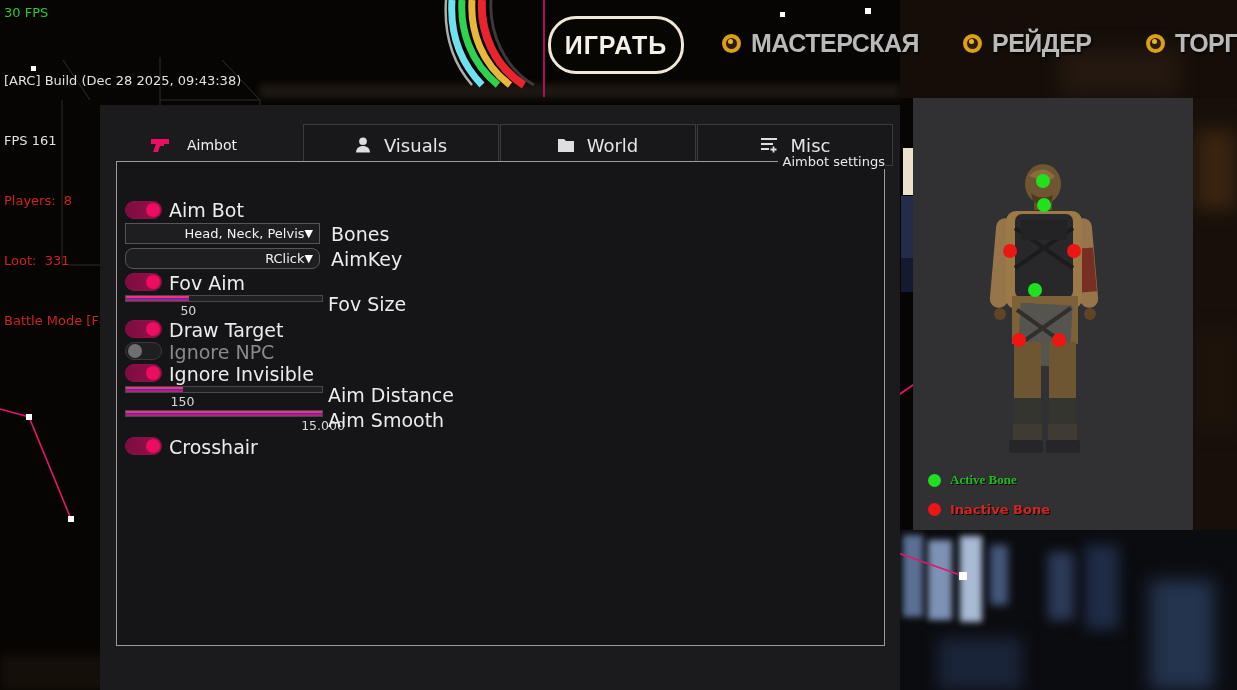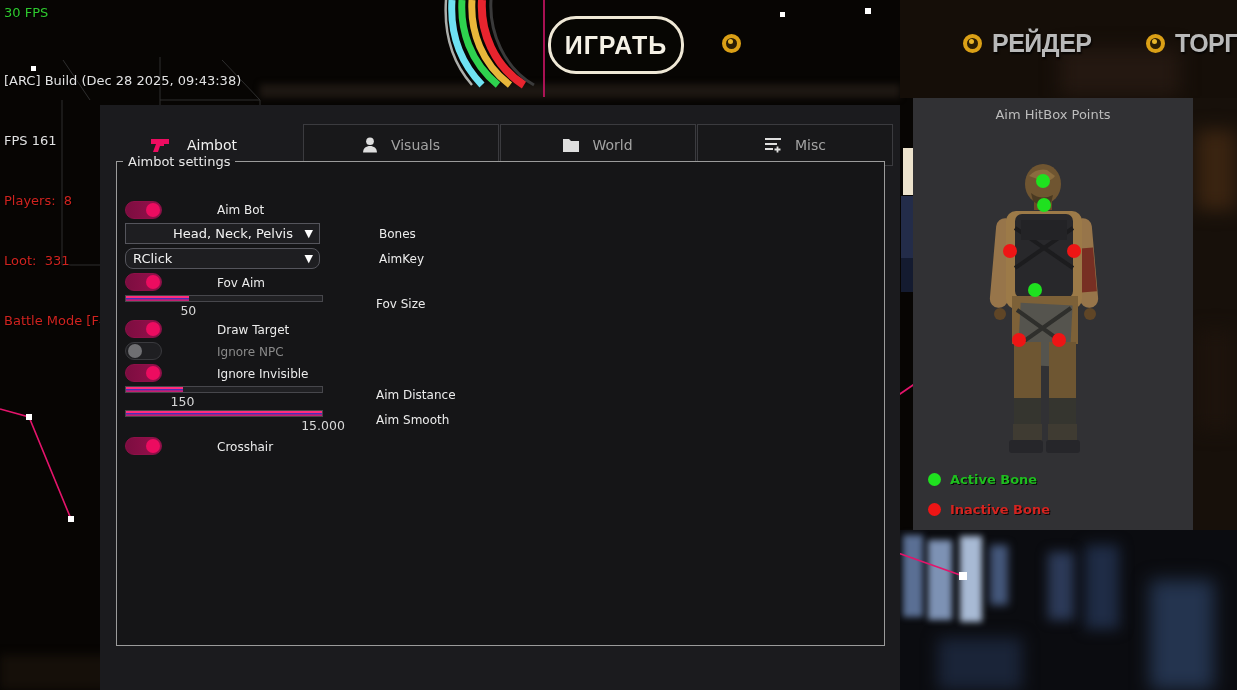--- a/index.html
+++ b/index.html
@@ -22,36 +22,36 @@
     color:#f5f1e6;font-size:25px;font-weight:bold;letter-spacing:1px;background:rgba(10,8,6,.35);
     font-family:"Liberation Sans",sans-serif;}
   .gmenu{position:absolute;top:28px;height:30px;z-index:2;display:flex;align-items:center;gap:10px;
     font-family:"Liberation Sans",sans-serif;font-weight:bold;font-size:25px;color:#b9b9b9;
     text-shadow:1px 2px 2px rgba(0,0,0,.8);letter-spacing:-0.5px;white-space:nowrap;}
   .coin{width:19px;height:19px;border-radius:50%;background:#2a1d04;border:4px solid #dba016;
     box-sizing:border-box;position:relative;flex:0 0 auto;}
   .coin::after{content:"";position:absolute;left:2px;top:1px;width:5px;height:5px;border-radius:50%;background:#e8b62a;}
   .wdot{position:absolute;background:#fff;z-index:2;}
   
-  .panel{position:absolute;left:100px;top:105px;width:800px;height:585px;background:#1b1b1e;z-index:3;}
+  .panel{position:absolute;left:100px;top:105px;width:800px;height:585px;background:#1b1b1e;z-index:3;text-align:right;}
   .tab-active{position:absolute;left:30px;top:19px;height:42px;display:flex;align-items:center;gap:16px;padding-left:20px;}
   .tab-active .lbl{font-size:14px;color:#f0f0f0;}
   .tabbox{position:absolute;top:19px;width:196px;height:42px;background:#18181a;border:1px solid #3b3b3f;
     box-sizing:border-box;display:flex;align-items:center;justify-content:center;gap:13px;cursor:pointer;}
-  .tabbox .lbl{font-size:14px;color:#a3a3a3;}
+  .tabbox .lbl{font-size:18px;color:#e5e5e5;}
   fieldset.group{position:absolute;left:16px;top:49px;width:769px;height:492px;margin:0;padding:0;
     border:1px solid #9b9b9b;background:#151517;box-sizing:border-box;}
   fieldset.group legend{font-size:13px;color:#e8e8e8;margin-left:6px;padding:0 5px;}
   
   .toggle{position:absolute;width:37px;height:18px;border-radius:10px;background:#1f1f22;
     border:1px solid #3a3a3e;box-sizing:border-box;cursor:pointer;}
   .toggle .knob{position:absolute;top:1px;left:2px;width:14px;height:14px;border-radius:50%;background:#6f6f72;}
   .toggle.on{background:linear-gradient(90deg,#7c0d40,#97104c);border-color:#8e1048;}
   .toggle.on .knob{left:auto;right:1px;background:#ec0c60;}
-  .ctl-label{position:absolute;font-size:12px;color:#ececec;line-height:16px;white-space:nowrap;margin-left:48px;}
+  .ctl-label{position:absolute;font-size:19px;color:#ececec;line-height:16px;white-space:nowrap;}
   .ctl-label.dim{color:#8a8a8a;}
   
   .select{position:absolute;width:195px;height:21px;background:#1e1e21;border:1px solid#55555c;
     box-sizing:border-box;display:flex;align-items:center;cursor:pointer;}
   .select .val{font-size:13px;color:#f2f2f2;padding-left:7px;flex:1;white-space:nowrap;}
   .select .arr{font-size:11px;color:#fff;padding-right:6px;}
   
   .slider{position:absolute;width:198px;height:7px;background:#202023;border:1px solid #47474c;
     box-sizing:border-box;cursor:pointer;}
   .slider .fill{height:100%;
@@ -128,20 +128,21 @@
     <div class="white buildline">[ARC] Build (Dec 28 2025, 09:43:38)</div>
     <div class="white">FPS 161</div>
     <div class="red">Players:  8</div>
     <div class="red">Loot:  331</div>
     <div class="red">Battle Mode [F4] OFF</div>
   </div>
 
   <div class="play-btn">ИГРАТЬ</div>
   <div class="gmenu" style="left:722px;">
     <span class="coin"></span>
+    <span>МАСТЕРСКАЯ</span>
   </div>
   <div class="gmenu" style="left:963px;">
     <span class="coin"></span>
     <span>РЕЙДЕР</span>
   </div>
   <div class="gmenu" style="left:1146px;">
     <span class="coin"></span>
     <span>ТОРГО</span>
   </div>
   <div class="wdot" style="left:31px;top:66px;width:5px;height:5px;"></div>
@@ -237,21 +238,20 @@
       <div class="ctl-label" style="left:211px;top:243px;">Aim Smooth</div>
 
       <div class="toggle on" style="left:8px;top:268px;">
           <div class="knob"></div>
         </div>
       <div class="ctl-label" style="left:52px;top:270px;">Crosshair</div>
     </fieldset>
   </div>
 
   <div class="hitbox-panel">
-    <div class="hitbox-title">Aim HitBox Points</div>
 
     <svg width="280" height="432" viewBox="0 0 280 432" style="position:absolute;left:0;top:0;">
 
       <rect x="80" y="120" width="18" height="90" rx="9" fill="#97754a" transform="rotate(5 89 165)"></rect>
       <rect x="164" y="120" width="18" height="90" rx="9" fill="#97754a" transform="rotate(-5 173 165)"></rect>
       <rect x="166" y="150" width="16" height="44" fill="#73281f" opacity="0.9" transform="rotate(-5 174 172)"></rect>
       <circle cx="87" cy="216" r="6" fill="#5f4526"></circle>
       <circle cx="177" cy="216" r="6" fill="#5f4526"></circle>
 
       <rect x="93" y="113" width="76" height="98" rx="10" fill="#9c7a48"></rect>
@@ -273,21 +273,21 @@
       <rect x="136" y="244" width="27" height="100" fill="#6e5632"></rect>
       <rect x="101" y="300" width="27" height="30" fill="#35352f"></rect>
       <rect x="136" y="300" width="27" height="30" fill="#35352f"></rect>
       <rect x="100" y="326" width="29" height="22" fill="#3f3b32"></rect>
       <rect x="135" y="326" width="29" height="22" fill="#3f3b32"></rect>
 
       <rect x="96" y="342" width="34" height="13" rx="3" fill="#26262a"></rect>
       <rect x="133" y="342" width="34" height="13" rx="3" fill="#26262a"></rect>
     </svg>
 
-    <div class="legend-row green-text" style="top:374px;">
+    <div class="legend-row green-text" style="top:374px;font-family:Liberation Serif, serif;">
       <span class="legend-dot green"></span>
       <span>Active Bone</span>
     </div>
     <div class="legend-row red-text" style="top:404px;">
       <span class="legend-dot red"></span>
       <span>Inactive Bone</span>
     </div>
   </div>
 
   <div id="dots-layer">

